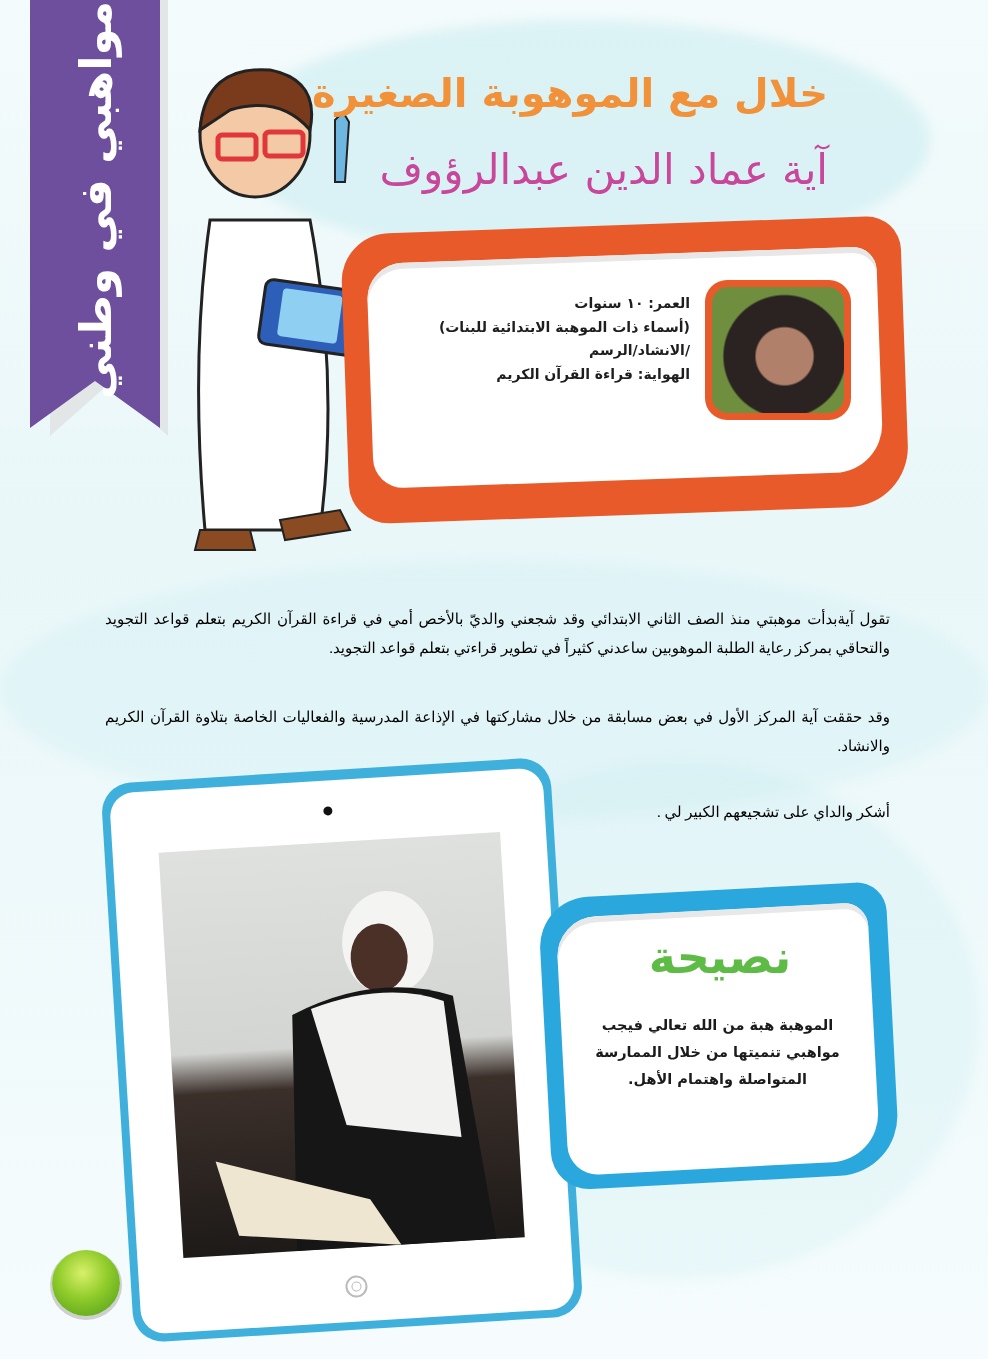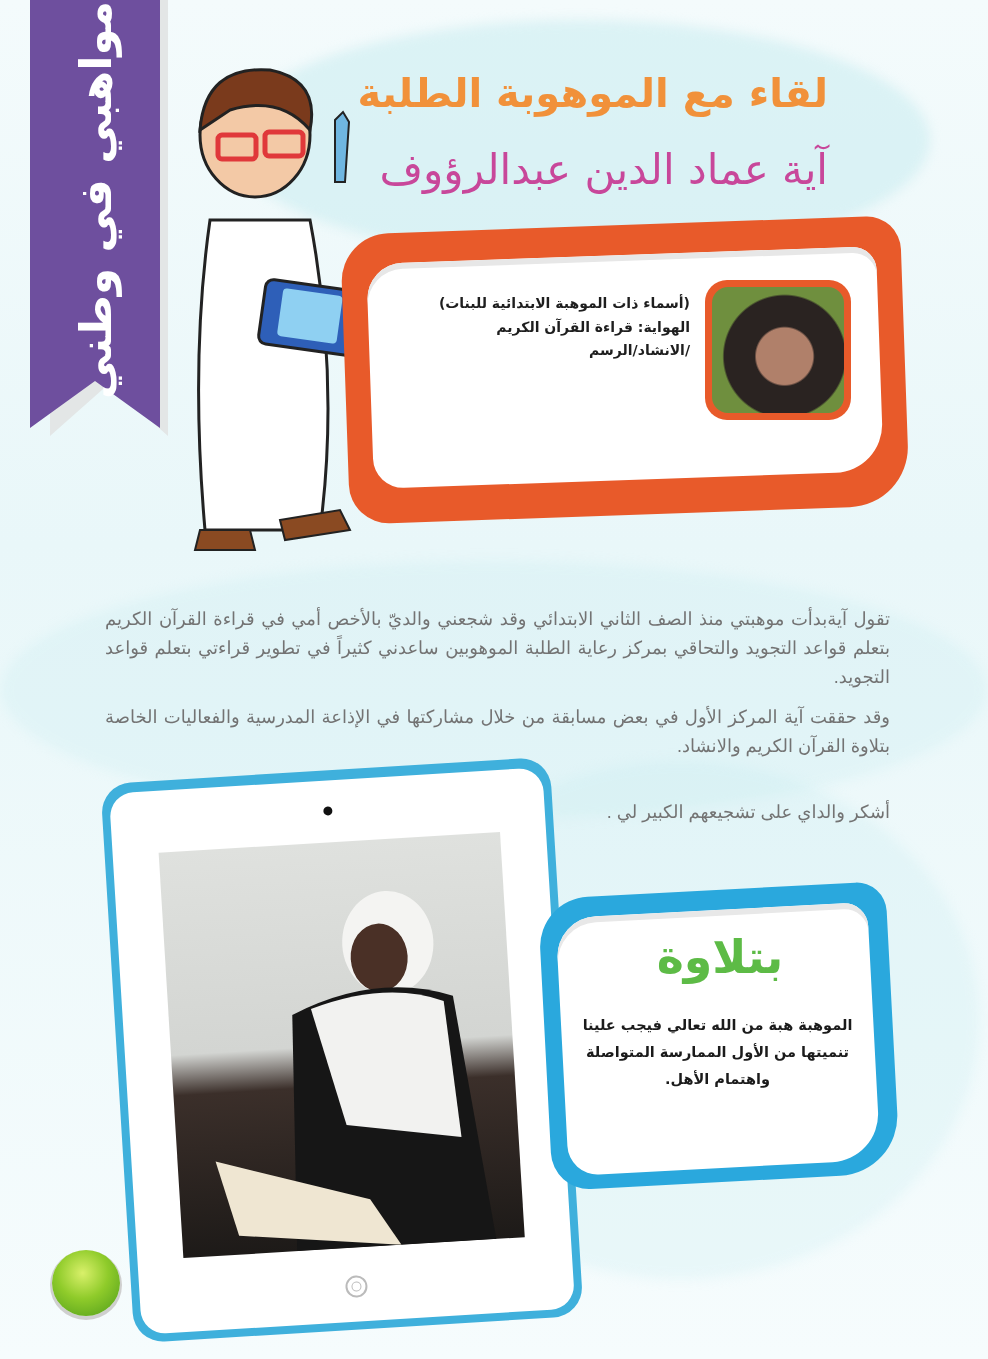--- a/index.html
+++ b/index.html
@@ -25,21 +25,21 @@
   .card-inner{position:absolute;left:370px;top:255px;width:510px;height:225px;background:#fff;
      border-radius:36px 24px 48px 30px;transform:rotate(-2deg);box-shadow:inset 0 6px 0 #e7e7e7;}
   .profile-photo{position:absolute;left:705px;top:280px;width:146px;height:140px;border-radius:22px;
      background:#e85a2a;padding:0;}
   .profile-photo .ph{position:absolute;left:7px;top:7px;right:7px;bottom:7px;border-radius:16px;
      background:radial-gradient(circle at 55% 55%,#b0806a 0 28%,#2a2321 30% 60%,#6f8f3e 62%);}
   .info{position:absolute;right:298px;top:292px;direction:rtl;text-align:right;
      font-size:14px;font-weight:bold;color:#1e1e1e;line-height:23.5px;}
   
   .para{position:absolute;left:105px;width:785px;direction:rtl;text-align:justify;
-     font-size:18px;color:#737373;line-height:29px;font-family:Liberation Sans, sans-serif;}
+     font-size:15px;color:#000000;line-height:29px;font-family:Liberation Serif, serif;}
   
   .tablet{position:absolute;left:117px;top:770px;width:450px;height:560px;background:#3fb0dc;
      border-radius:30px;transform:rotate(-3.5deg);}
   .tablet-face{position:absolute;left:8px;top:10px;right:8px;bottom:8px;background:#fff;border-radius:24px;}
   .cam{position:absolute;left:50%;top:26px;width:9px;height:9px;margin-left:-4px;border-radius:50%;background:#111;}
   .screen{position:absolute;left:46px;top:62px;right:46px;bottom:74px;
      background:linear-gradient(180deg,#dfe1de 0%,#d3d5d2 50%,#3b2f2a 60%,#1d1a18 100%);}
   .home-btn{position:absolute;left:50%;bottom:24px;width:22px;height:22px;margin-left:-11px;
      border-radius:50%;border:2px solid #bbb;box-sizing:border-box;}
   .home-btn::after{content:"";position:absolute;left:4px;top:4px;width:10px;height:10px;border-radius:50%;border:1px solid #bbb;box-sizing:border-box;}
@@ -73,32 +73,33 @@
   <path d="M110 460 l60 -10 l10 20 l-65 10 z" fill="#8a4a22" stroke="#222" stroke-width="2"></path>
   <ellipse cx="85" cy="75" rx="55" ry="62" fill="#f3c9a6" stroke="#222" stroke-width="3"></ellipse>
   <path d="M30 70 Q35 5 100 10 Q150 20 140 70 Q110 35 60 50 Z" fill="#7a3a1c" stroke="#222" stroke-width="3"></path>
   <rect x="48" y="75" width="38" height="24" rx="4" fill="none" stroke="#e0383a" stroke-width="5"></rect>
   <rect x="95" y="72" width="38" height="24" rx="4" fill="none" stroke="#e0383a" stroke-width="5"></rect>
   <path d="M165 60 l8 -8 l6 10 l-4 60 l-10 0 z" fill="#6fb6e0" stroke="#222" stroke-width="2"></path>
   <rect x="92" y="225" width="95" height="65" rx="8" fill="#2e5fb8" stroke="#222" stroke-width="3" transform="rotate(8 140 255)"></rect>
   <rect x="110" y="232" width="60" height="48" rx="4" fill="#8fd0f2" transform="rotate(8 140 255)"></rect>
 </svg>
 
-<div class="title1">لقاء مع الموهوبة الطلبة</div>
+<div class="title1">خلال مع الموهوبة الصغيرة</div>
 <div class="title2">آية عماد الدين عبدالرؤوف</div>
 
 <div class="card-outer"></div>
 <div class="card-inner"></div>
 <div class="profile-photo">
     <div class="ph"></div>
   </div>
 <div class="info">
+  <div>العمر: ١٠ سنوات</div>
   <div>(أسماء ذات الموهبة الابتدائية للبنات)</div>
+  <div>/الانشاد/الرسم</div>
   <div>الهواية: قراءة القرآن الكريم</div>
-  <div>/الانشاد/الرسم</div>
 </div>
 
 <div class="para" style="top:605px">تقول آيةبدأت موهبتي منذ الصف الثاني الابتدائي وقد شجعني والديّ بالأخص أمي في قراءة القرآن الكريم بتعلم قواعد التجويد والتحاقي بمركز رعاية الطلبة الموهوبين ساعدني كثيراً في تطوير قراءتي بتعلم قواعد التجويد.</div>
 <div class="para" style="top:703px">وقد حققت آية المركز الأول في بعض مسابقة من خلال مشاركتها في الإذاعة المدرسية والفعاليات الخاصة بتلاوة القرآن الكريم والانشاد.</div>
 <div class="para" style="top:798px">أشكر والداي على تشجيعهم الكبير لي .</div>
 
 <div class="tablet">
   <div class="tablet-face">
     <div class="cam"></div>
     <div class="screen">
@@ -109,16 +110,16 @@
         <path d="M150 175 Q230 150 290 175 L300 320 L180 300 Z" fill="#f2f2f0"></path>
         <path d="M40 330 L200 380 L230 430 L60 410 Z" fill="#efe6d2"></path>
       </svg>
     </div>
     <div class="home-btn"></div>
   </div>
 </div>
 
 <div class="advice-outer"></div>
 <div class="advice-inner"></div>
-<div class="advice-title">بتلاوة</div>
-<div class="advice-text">الموهبة هبة من الله تعالي فيجب علينا تنميتها من الأول الممارسة المتواصلة واهتمام الأهل.</div>
+<div class="advice-title">نصيحة</div>
+<div class="advice-text">الموهبة هبة من الله تعالي فيجب مواهبي تنميتها من خلال الممارسة المتواصلة واهتمام الأهل.</div>
 
 <div class="green-ball"></div>
 
 </body></html>

